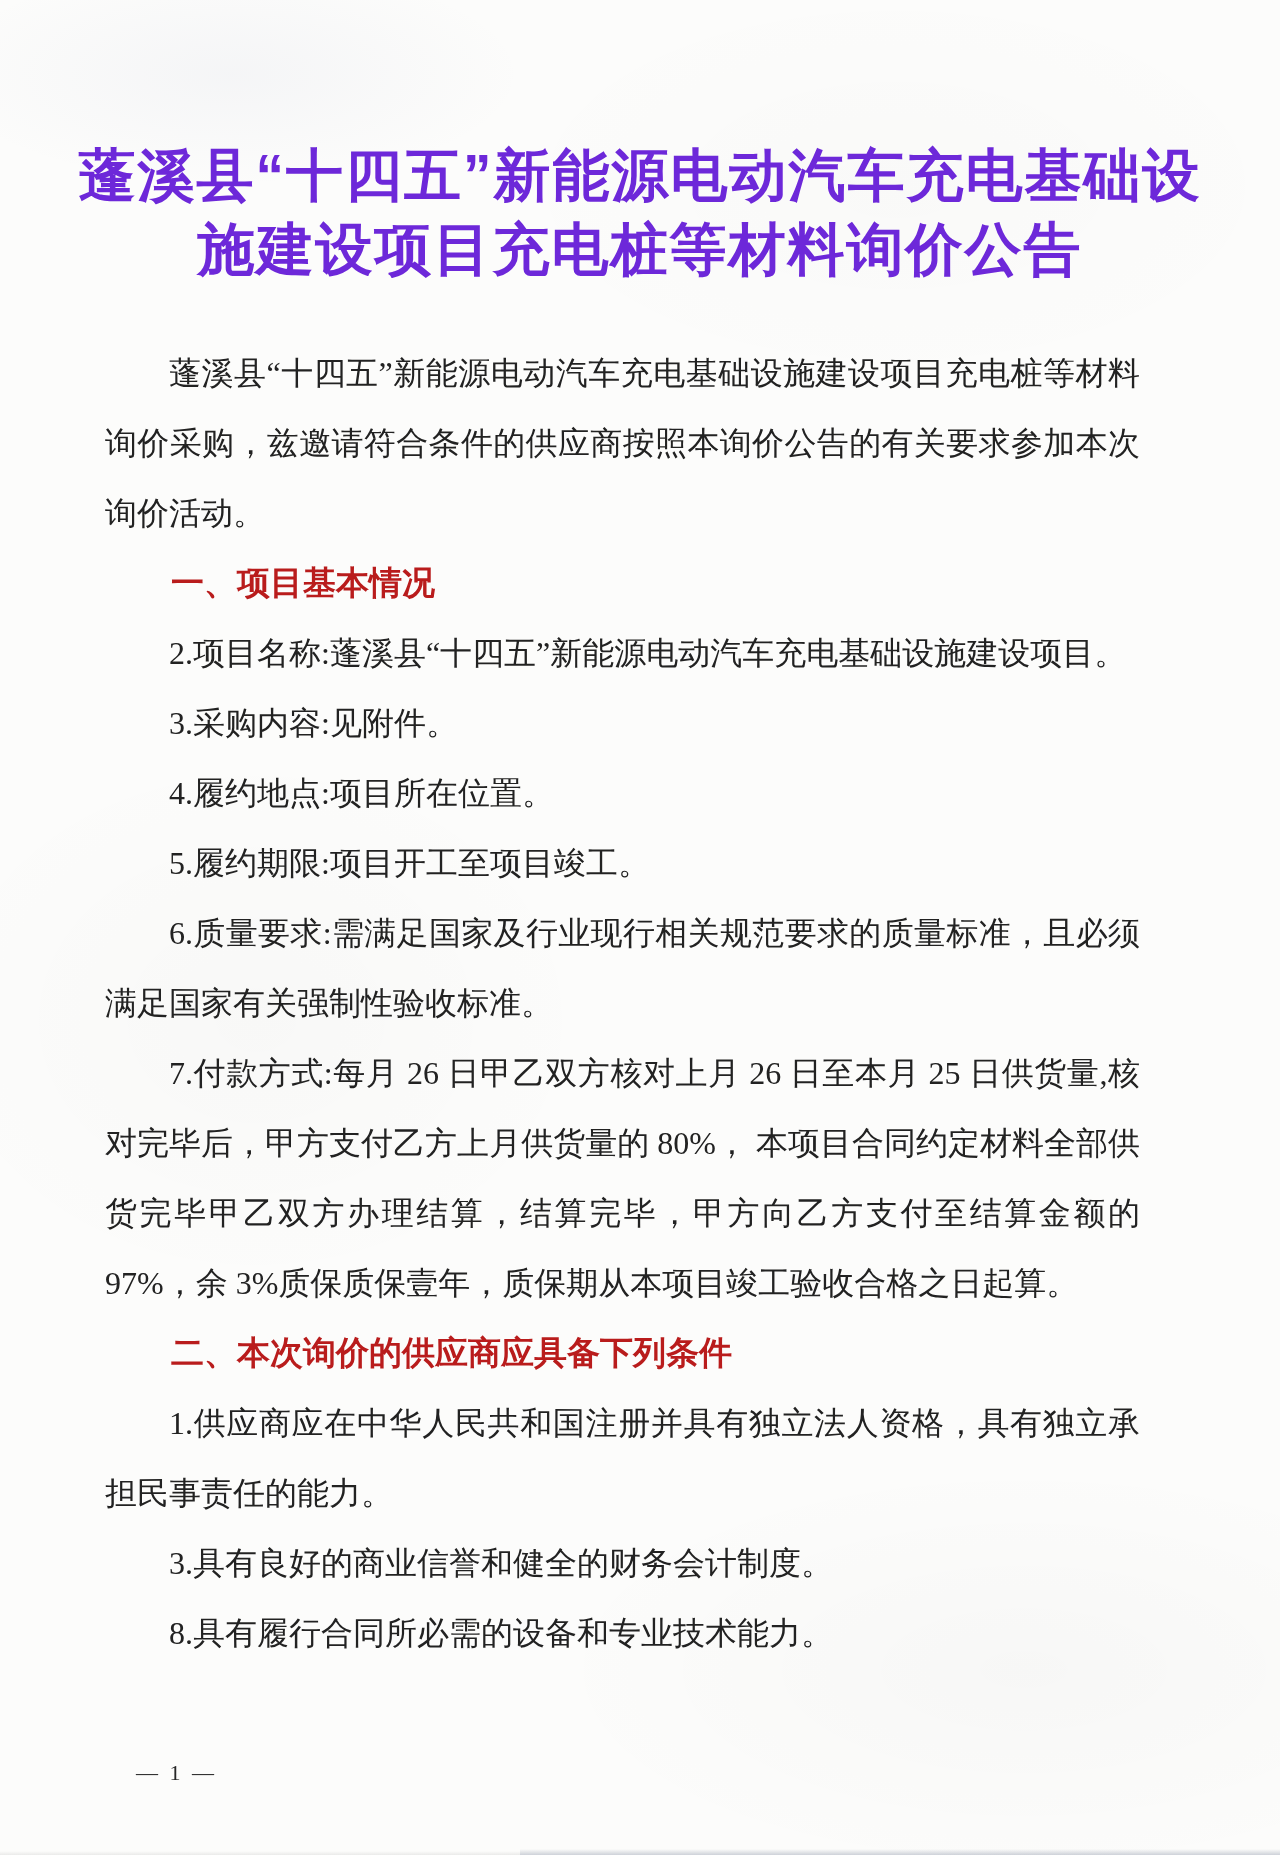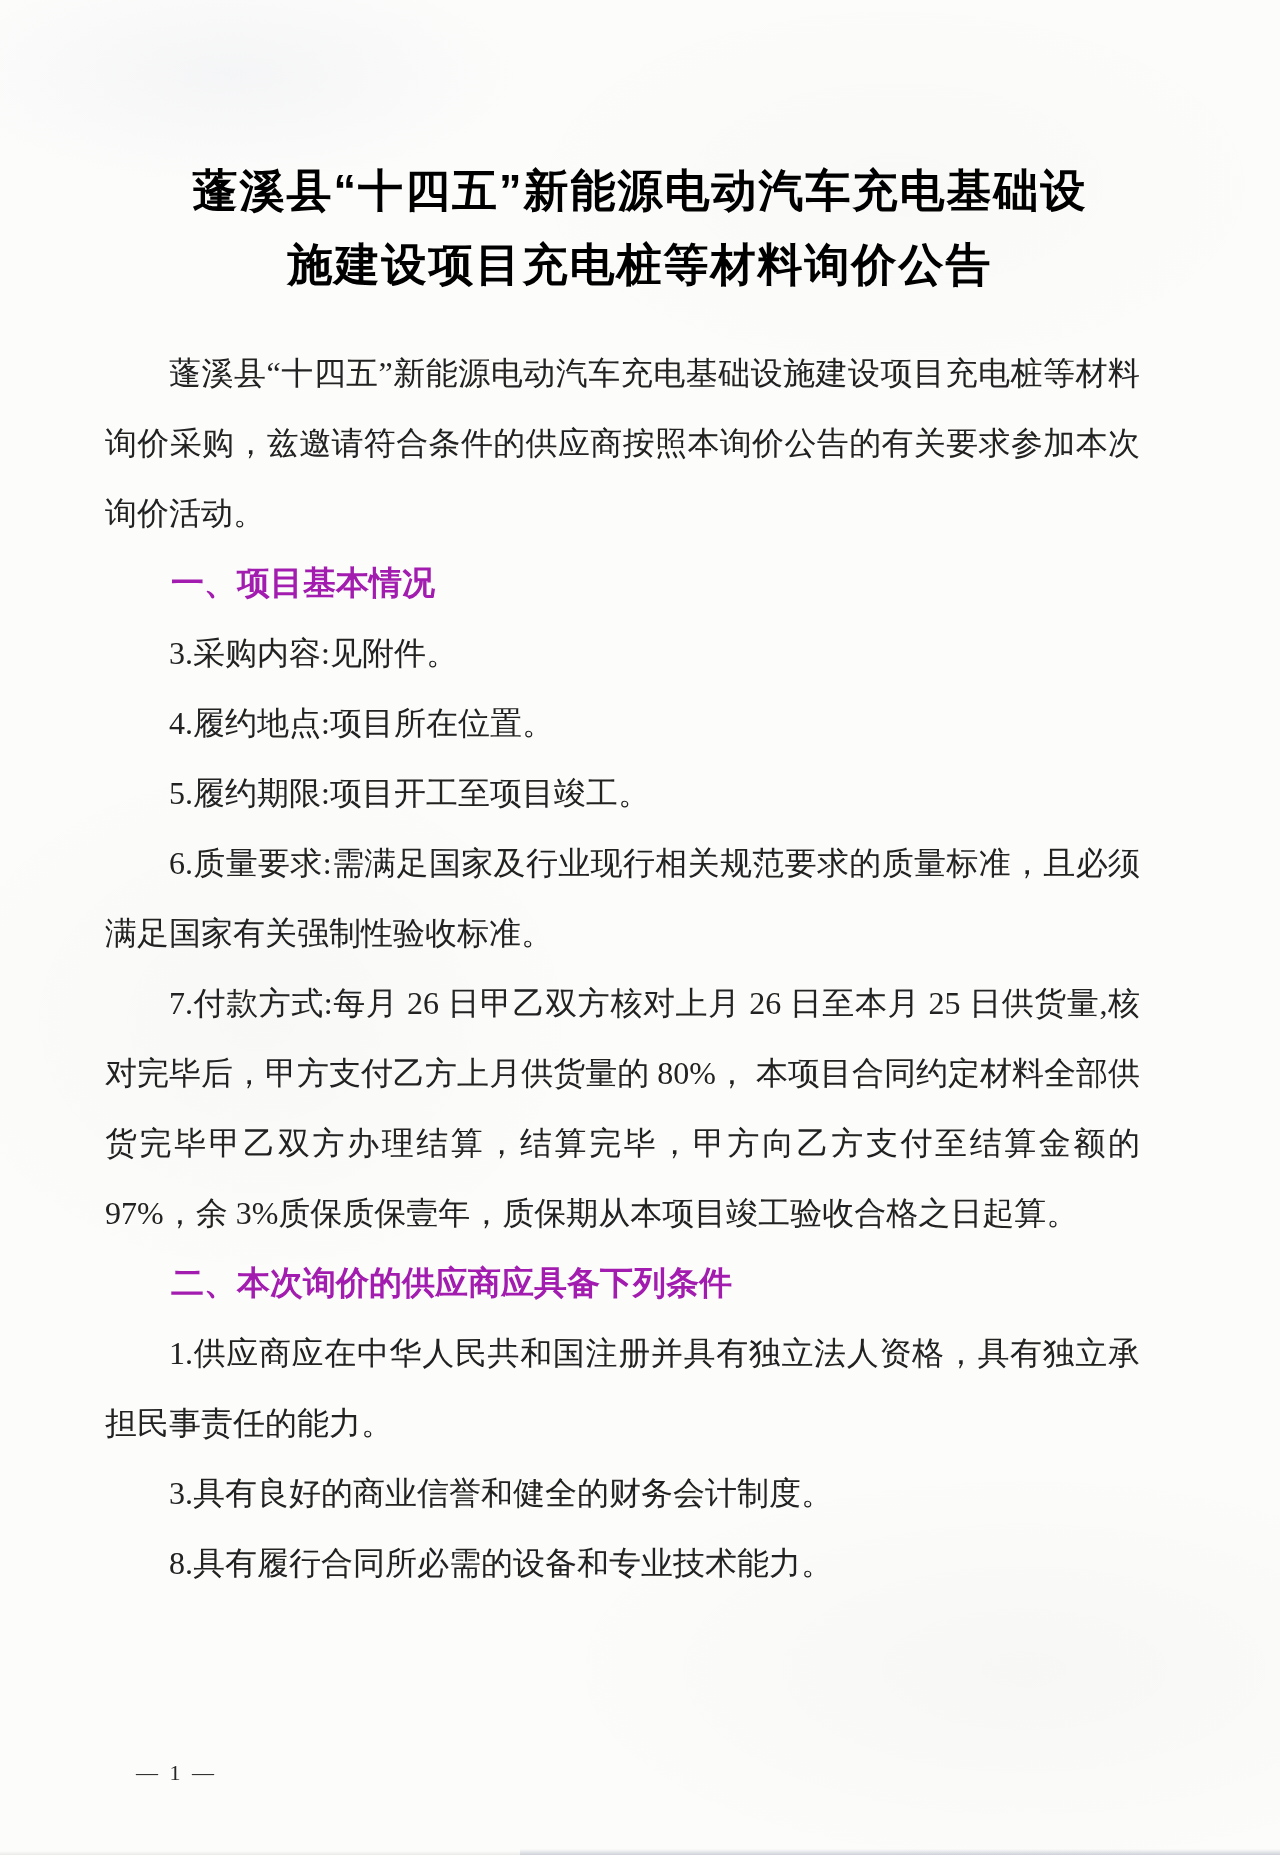--- a/index.html
+++ b/index.html
@@ -25,28 +25,28 @@
       radial-gradient(ellipse 420px 160px at 18% 4%, rgba(110,120,165,0.05), transparent 70%),
       radial-gradient(ellipse 600px 300px at 70% 10%, rgba(0,0,0,0.012), transparent 70%),
       radial-gradient(ellipse 500px 400px at 20% 55%, rgba(0,0,0,0.015), transparent 70%),
       radial-gradient(ellipse 700px 300px at 80% 90%, rgba(0,0,0,0.02), transparent 70%);
   }
   .doc-title {
     position: absolute;
     top: 138px;
     left: 0;
     right: 0;
-    margin: 16px;
+    margin: 0;
     text-align: center;
     font-family: "Liberation Sans", "DejaVu Sans", sans-serif;
     font-weight: bold;
-    font-size: 45px;
+    font-size: 57px;
     line-height: 74px;
     letter-spacing: 2px;
-    color: #000000;
+    color: #6d28d9;
   }
   .doc-title .title-line {
     display: block;
   }
   .doc-body {
     position: absolute;
     top: 338px;
     left: 105px;
     width: 1035px;
     font-family: "Liberation Serif", "DejaVu Serif", serif;
@@ -59,21 +59,21 @@
     margin: 0;
     text-indent: 2em;
   }
   .doc-body h2 {
     margin: 0;
     text-indent: 2em;
     font-family: "Liberation Sans", "DejaVu Sans", sans-serif;
     font-weight: bold;
     font-size: 33px;
     line-height: 70px;
-    color: #a21caf;
+    color: #b91c1c;
   }
   .page-footer {
     position: absolute;
     left: 136px;
     top: 1760px;
     font-family: "Liberation Serif", "DejaVu Serif", serif;
     font-size: 22px;
     letter-spacing: 3px;
     color: #262626;
   }
@@ -104,20 +104,21 @@
     <span class="title-line">施建设项目充电桩等材料询价公告</span>
   </h1>
 
   <div class="doc-body">
 
     <p>蓬溪县“十四五”新能源电动汽车充电基础设施建设项目充电桩等材料询价采购，兹邀请符合条件的供应商按照本询价公告的有关要求参加本次询价活动。</p>
 
     <h2>一、项目基本情况</h2>
 
 
+    <p>2.项目名称:蓬溪县“十四五”新能源电动汽车充电基础设施建设项目。</p>
 
     <p>3.采购内容:见附件。</p>
 
     <p>4.履约地点:项目所在位置。</p>
 
     <p>5.履约期限:项目开工至项目竣工。</p>
 
     <p>6.质量要求:需满足国家及行业现行相关规范要求的质量标准，且必须满足国家有关强制性验收标准。</p>
 
     <p>7.付款方式:每月 26 日甲乙双方核对上月 26 日至本月 25 日供货量,核对完毕后，甲方支付乙方上月供货量的 80%， 本项目合同约定材料全部供货完毕甲乙双方办理结算，结算完毕，甲方向乙方支付至结算金额的 97%，余 3%质保质保壹年，质保期从本项目竣工验收合格之日起算。</p>

